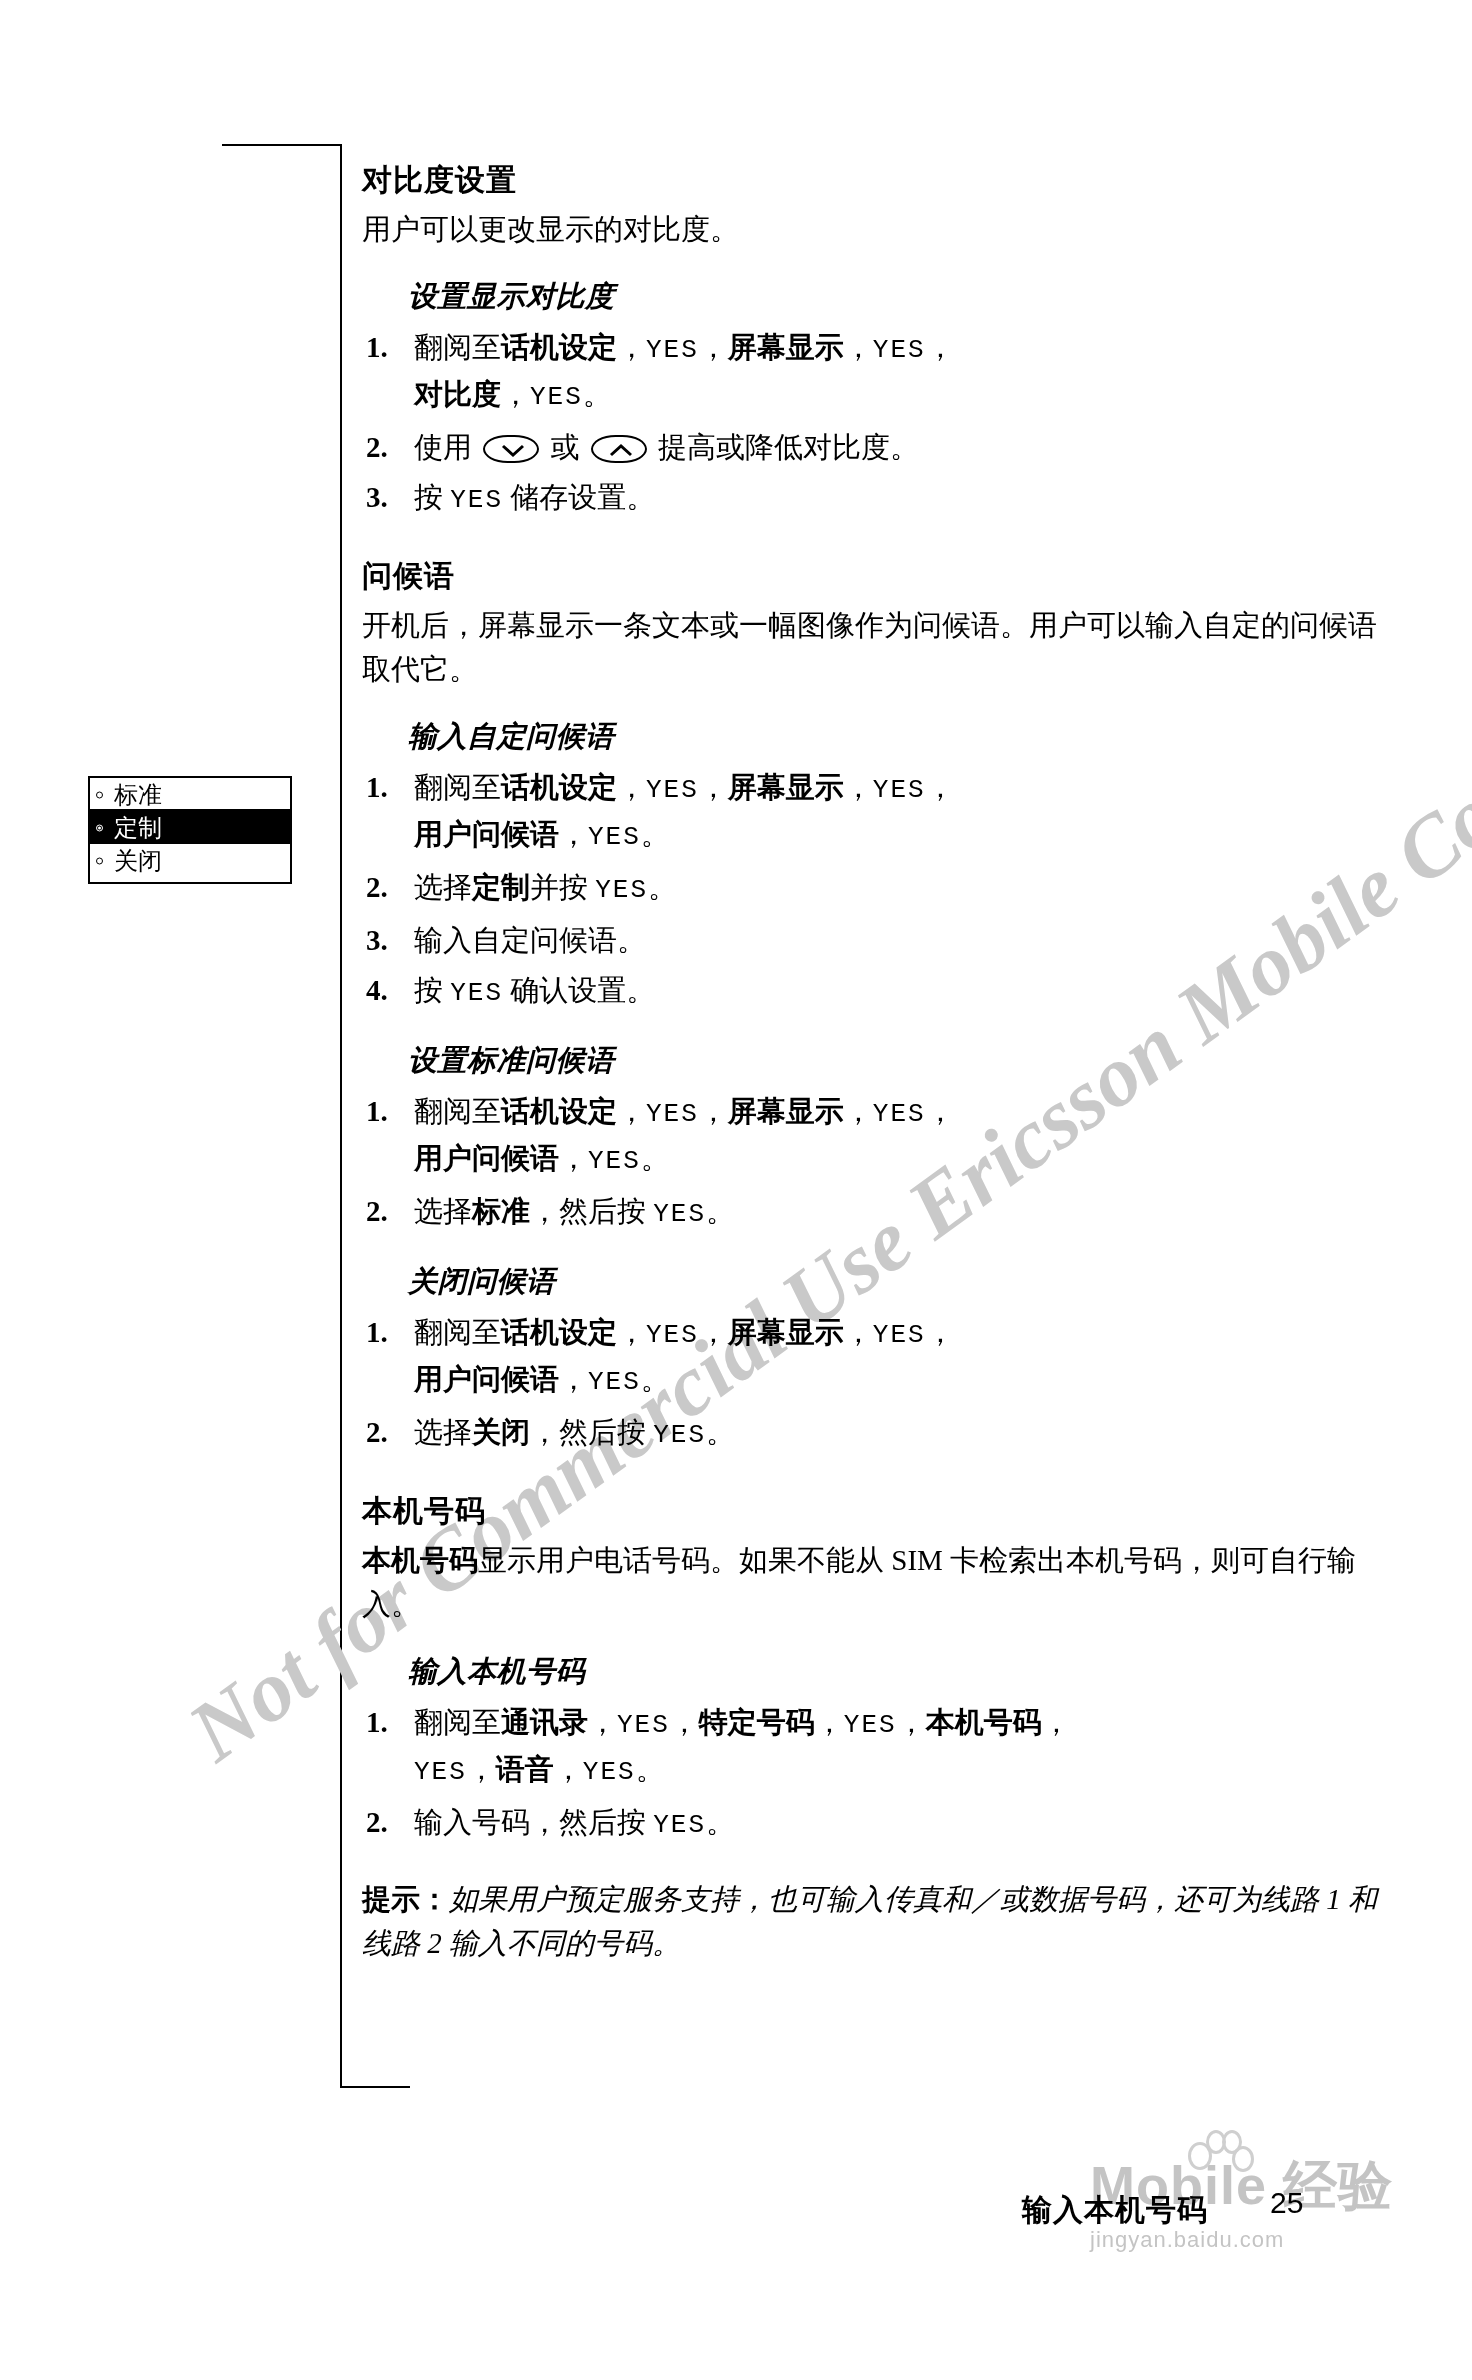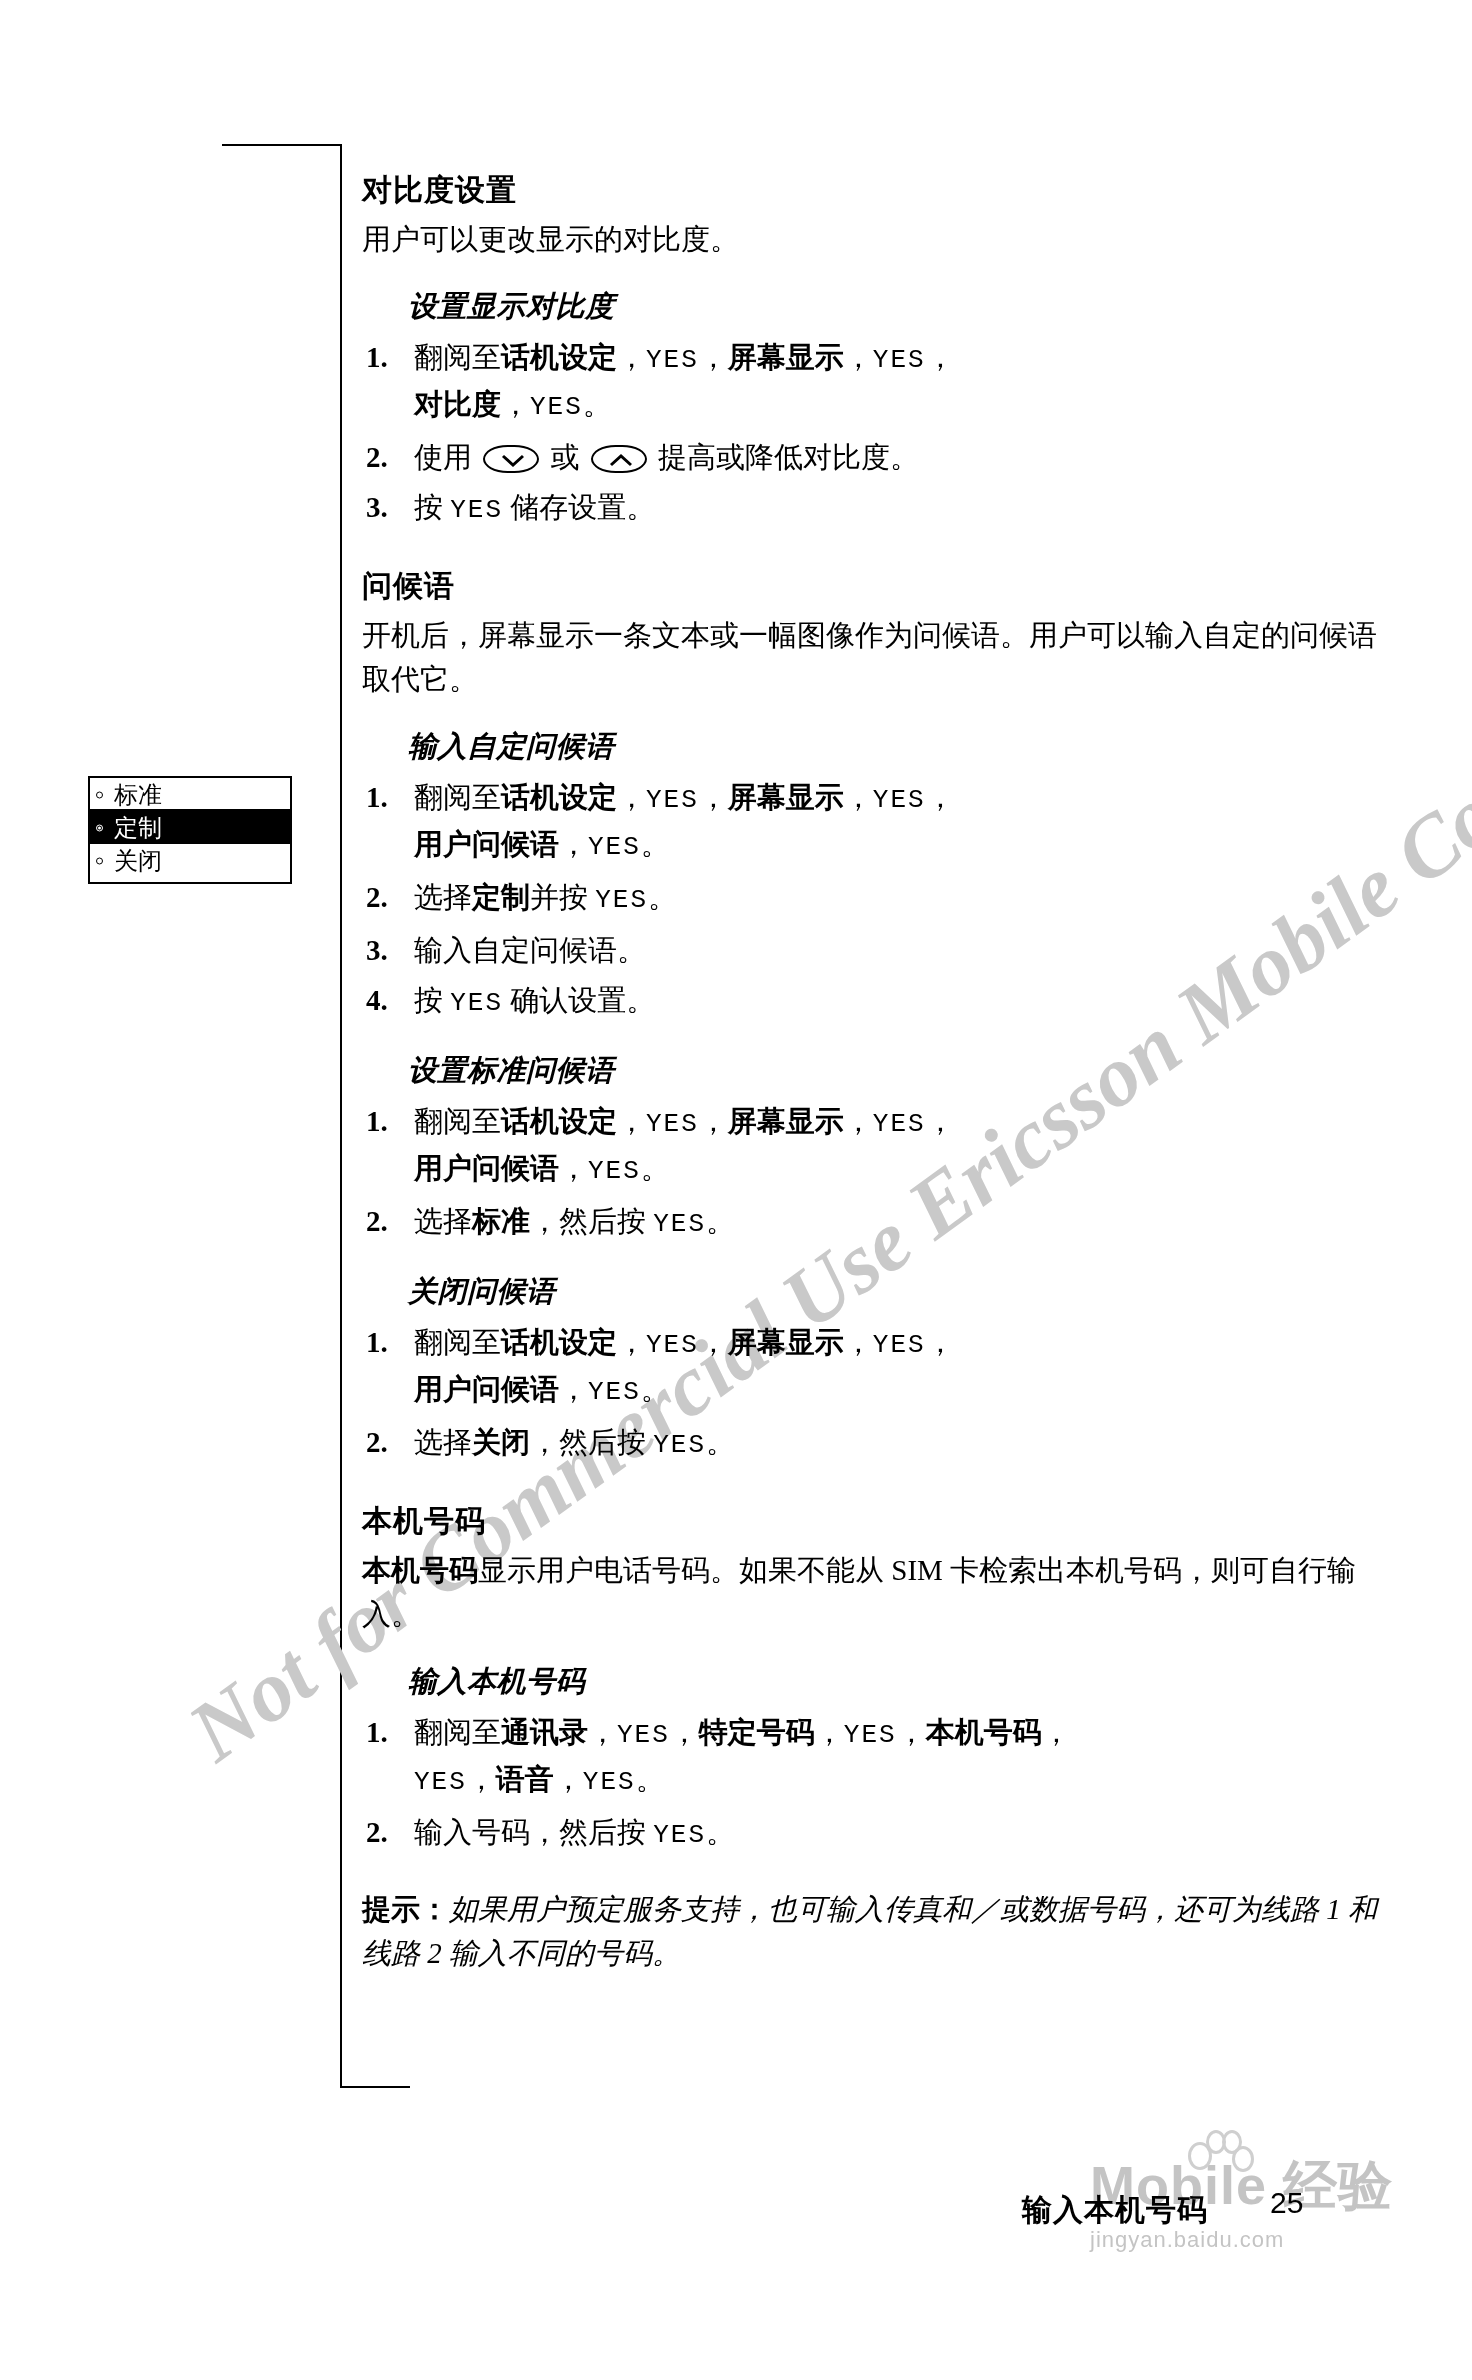--- a/index.html
+++ b/index.html
@@ -99,21 +99,21 @@
     bottom: 0;
     width: 100%;
     height: 2px;
     background: #000;
   }
 
   
   .content {
     position: absolute;
     left: 362px;
-    top: 170px;
+    top: 160px;
     width: 1020px;
   }
 
   h2.sec {
     font-family: "Liberation Sans", sans-serif;
     font-weight: bold;
     font-size: 30px;
     margin: 0 0 6px 0;
     letter-spacing: 1px;
   }

